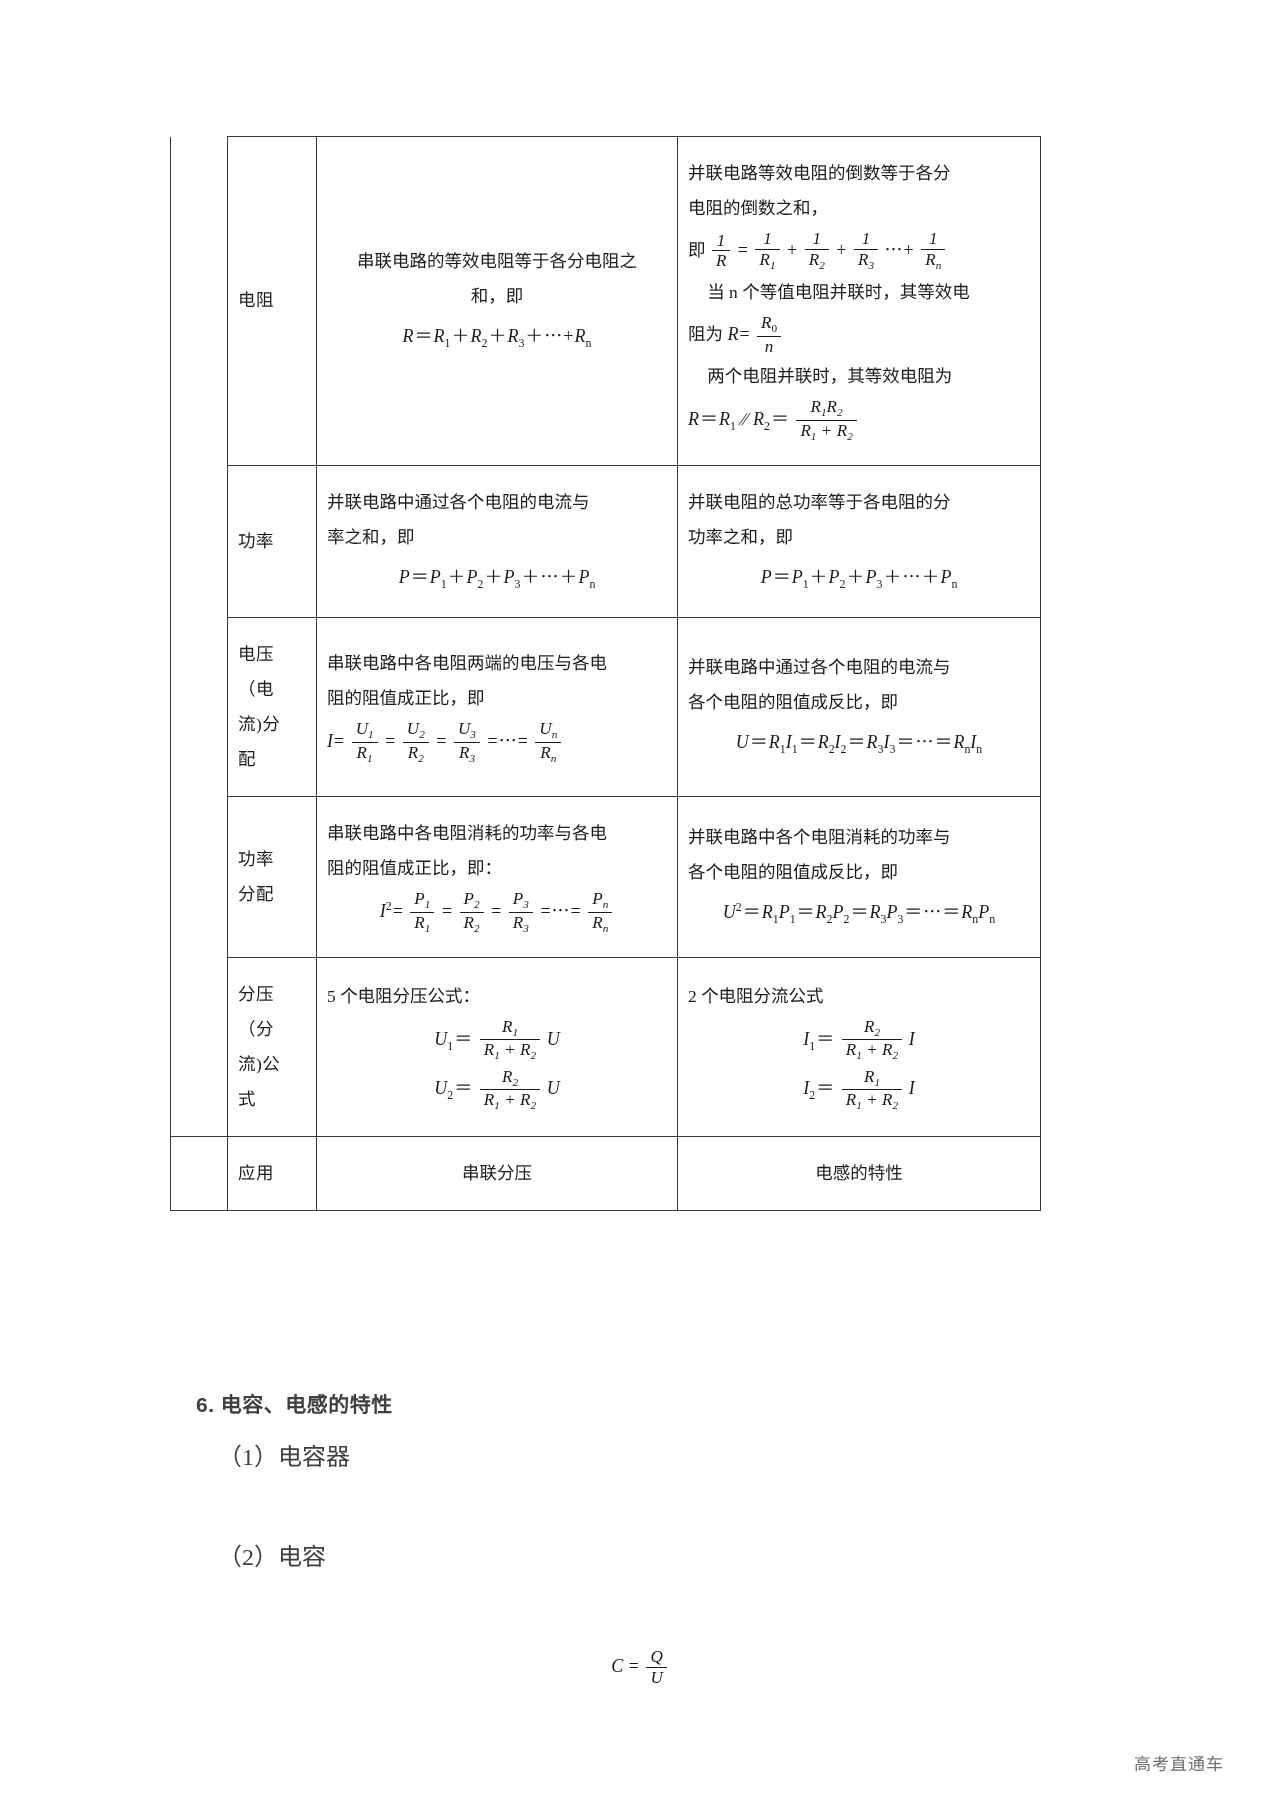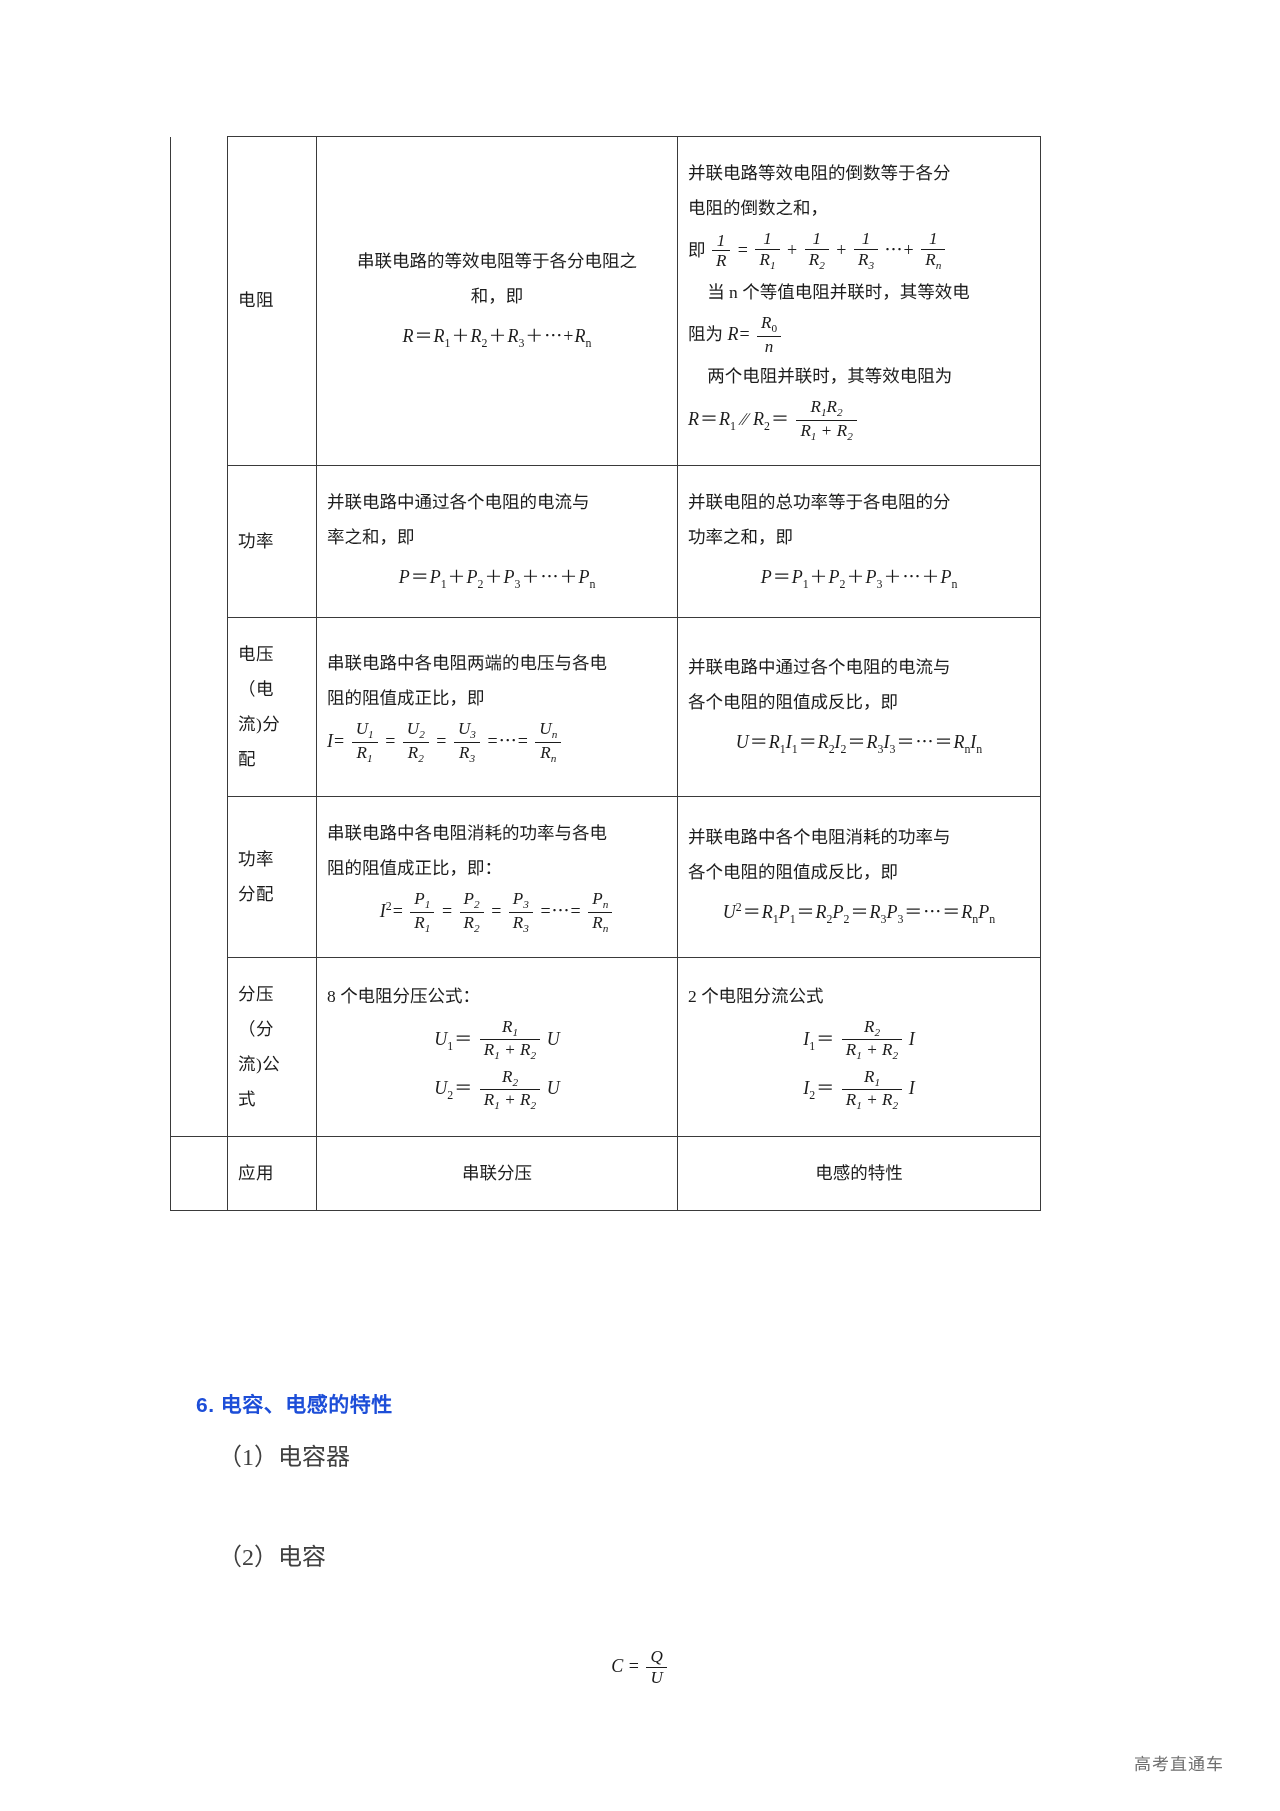--- a/index.html
+++ b/index.html
@@ -85,21 +85,21 @@
   .eqline { margin: 4px 0 2px; }
 
   
   .sec-title {
     position: absolute;
     left: 196px;
     font-size: 21px;
     font-weight: bold;
     font-family: "Liberation Sans", "DejaVu Sans", sans-serif;
     letter-spacing: 0.5px;
-    color: #1d4ed8;
+    color: #404040;
   }
   .para {
     position: absolute;
     font-size: 24px;
     line-height: 1.6;
     color: #404040;
   }
   .formula-center {
     position: absolute;
     width: 1280px;
@@ -244,21 +244,21 @@
     </tr>
 
     <tr>
       <td class="col-label rowlabel">
         <div>分压</div>
         <div>（分</div>
         <div>流)公</div>
         <div>式</div>
       </td>
       <td class="col-series cellbody">
-        <div>8 个电阻分压公式：</div>
+        <div>5 个电阻分压公式：</div>
         <div class="ctr eqline math">
           U<sub>1</sub><span class="op">＝</span>
           <span class="frac"><span class="num">R<sub class="it">1</sub></span><span class="den">R<sub class="it">1</sub> <span class="op">+</span> R<sub class="it">2</sub></span></span>
           U
         </div>
         <div class="ctr eqline math">
           U<sub>2</sub><span class="op">＝</span>
           <span class="frac"><span class="num">R<sub class="it">2</sub></span><span class="den">R<sub class="it">1</sub> <span class="op">+</span> R<sub class="it">2</sub></span></span>
           U
         </div>

